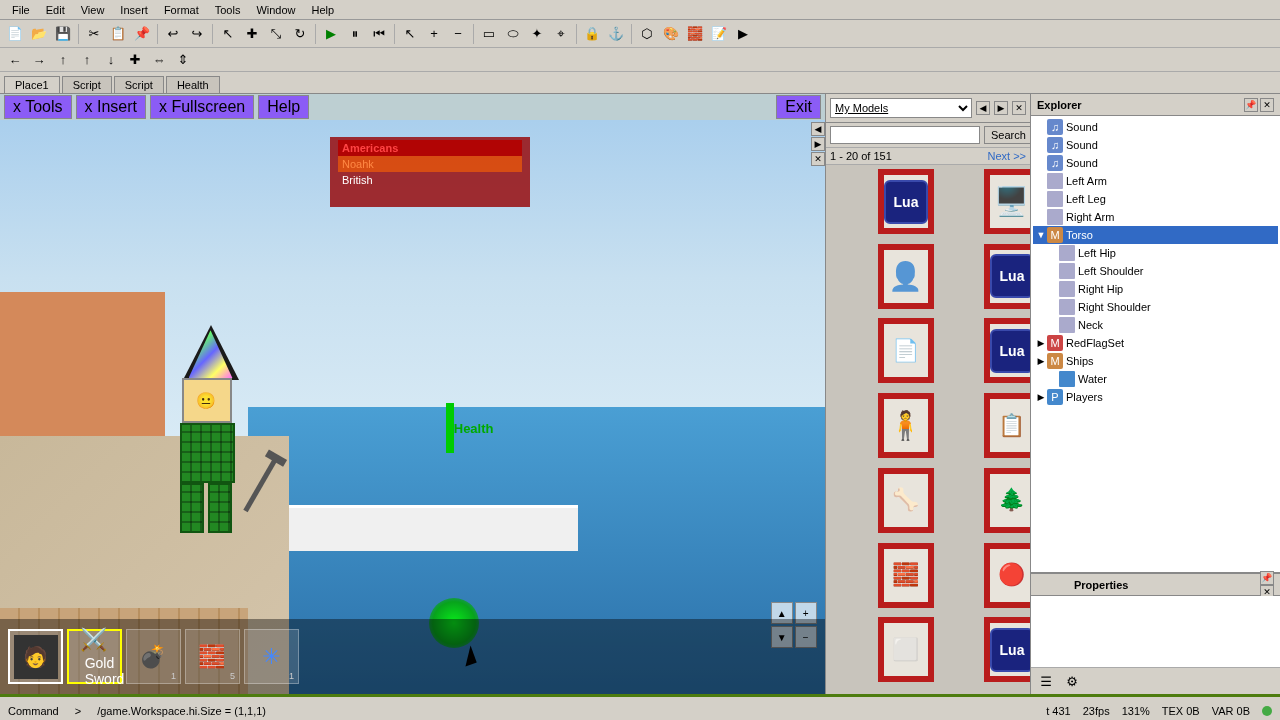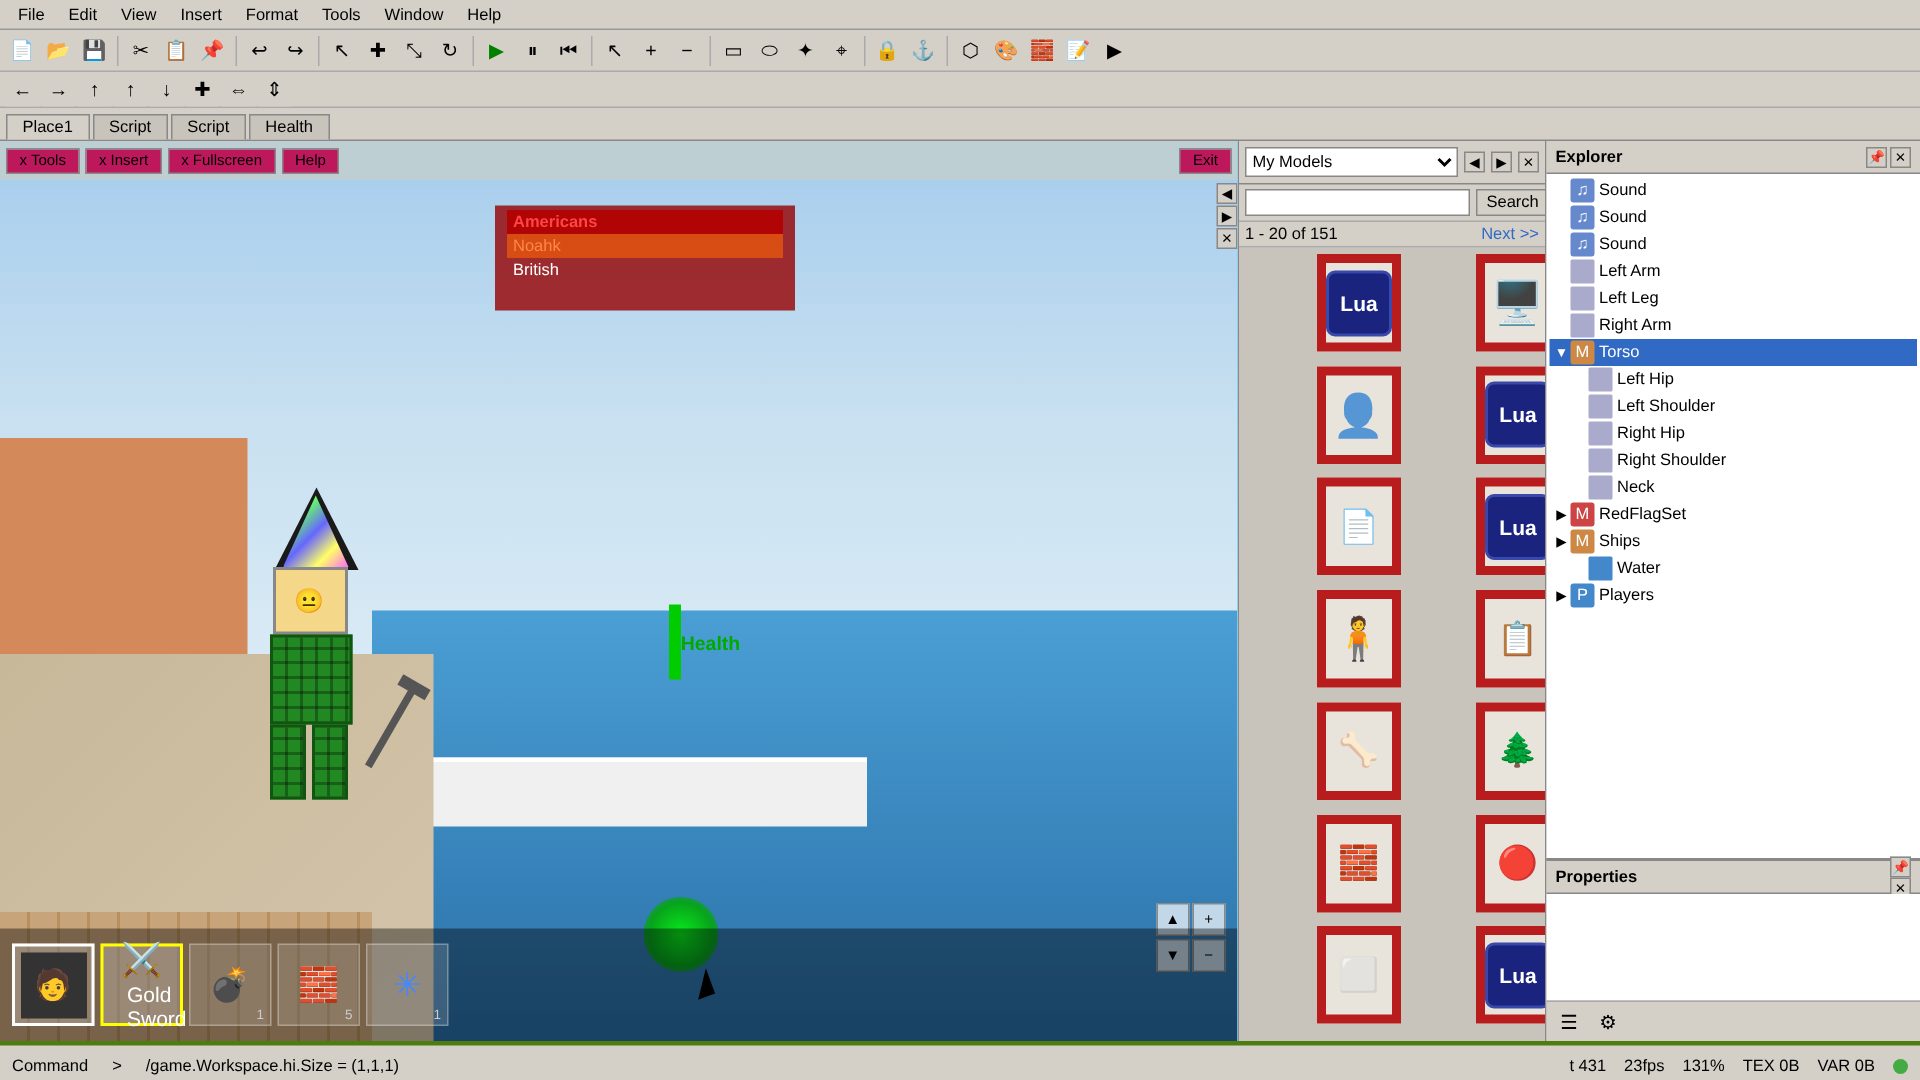--- a/index.html
+++ b/index.html
@@ -23,21 +23,21 @@
     .tab.active { background: #d4d0c8; font-weight: normal; }
 
     
     #main { display: flex; height: calc(720px - 20px - 28px - 24px - 22px - 26px); }
 
     
     #viewport { flex: 1; position: relative; overflow: hidden; background: #87CEEB; }
 
     
     #viewport-overlay { position: absolute; top: 0; left: 0; right: 0; height: 26px; display: flex; align-items: center; gap: 4px; padding: 2px 4px; background: rgba(212,208,200,0.7); }
-    .vp-btn { padding: 2px 8px; background: #be185d; border: 1px solid #888; font-size: 10px; cursor: pointer; }
+    .vp-btn { padding: 2px 8px; background: #8b5cf6; border: 1px solid #888; font-size: 16px; cursor: pointer; }
 
     
     #scene { position: absolute; top: 26px; left: 0; right: 0; bottom: 0; overflow: hidden; }
 
     
     .sky { position: absolute; top: 0; left: 0; right: 0; height: 55%; background: linear-gradient(180deg, #aacfed 0%, #c8e0f0 50%, #d8eaf5 100%); }
     
     .water { position: absolute; bottom: 0; left: 30%; right: 0; height: 50%; background: linear-gradient(180deg, #4a9fd4 0%, #2a6fa8 100%); }
     
     .ground { position: absolute; bottom: 0; left: 0; width: 35%; height: 45%; background: linear-gradient(135deg, #c8b89a 0%, #d4c4aa 100%); }
@@ -85,21 +85,21 @@
     .cursor-arrow { position: absolute; bottom: 5%; left: 56%; width: 0; height: 0; border-left: 12px solid transparent; border-right: 0px solid transparent; border-bottom: 18px solid black; transform: rotate(-20deg); }
 
     
     .nav-arrows { position: absolute; bottom: 8%; right: 1%; display: flex; flex-direction: column; align-items: flex-end; gap: 2px; }
     .nav-row { display: flex; gap: 2px; }
     .nav-btn { width: 22px; height: 22px; background: rgba(255,255,255,0.7); border: 1px solid #888; display: flex; align-items: center; justify-content: center; font-size: 10px; cursor: pointer; }
 
     
     #models-panel { width: 205px; background: #d4d0c8; border-left: 1px solid #888; display: flex; flex-direction: column; }
     #models-header { background: #d4d0c8; border-bottom: 1px solid #888; padding: 4px; display: flex; align-items: center; gap: 4px; }
-    #models-dropdown { flex: 1; height: 20px; font-size: 11px; background: white; border: 1px solid #888; }
+    #models-dropdown { flex: 1; height: 20px; font-size: 11px; background: white; border: 1px solid #888; text-decoration: underline; }
     #models-search-bar { padding: 3px 4px; border-bottom: 1px solid #aaa; display: flex; align-items: center; gap: 4px; }
     #models-search-input { flex: 1; height: 18px; border: 1px solid #888; background: white; font-size: 11px; padding: 1px 3px; }
     #models-search-btn { padding: 1px 6px; background: #d4d0c8; border: 1px solid #888; font-size: 11px; cursor: pointer; height: 18px; }
     #models-pagination { padding: 2px 4px; display: flex; align-items: center; justify-content: space-between; font-size: 11px; border-bottom: 1px solid #aaa; }
     #models-grid { flex: 1; overflow-y: auto; display: grid; grid-template-columns: 1fr 1fr; gap: 2px; padding: 4px; background: #c8c4bc; }
     .model-item { background: #e8e4dc; border: 6px solid #b91c1c; height: 65px; display: flex; align-items: center; justify-content: center; cursor: pointer; font-size: 24px; margin-left: 48px; }
     
     .lua-icon { width: 44px; height: 44px; background: #1a237e; border-radius: 6px; display: flex; align-items: center; justify-content: center; color: white; font-weight: bold; font-size: 14px; border: 2px solid #3949ab; }
 
     
@@ -113,21 +113,21 @@
     .tree-item { display: flex; align-items: center; padding: 1px 2px; cursor: pointer; white-space: nowrap; }
     .tree-item .ti-indent { display: inline-block; }
     .tree-item .ti-expand { width: 12px; display: inline-flex; align-items: center; justify-content: center; font-size: 9px; }
     .tree-item .ti-icon { width: 16px; height: 16px; margin-right: 3px; display: inline-flex; align-items: center; justify-content: center; font-size: 11px; }
     .ti-icon-sound { background: #6688cc; border-radius: 2px; color: white; font-size: 8px; }
     .ti-icon-part { background: #aaaacc; border-radius: 1px; }
     .ti-icon-model { background: #cc8844; border-radius: 2px; color: white; font-size: 8px; }
 
     #properties-panel { height: 120px; display: flex; flex-direction: column; }
     #properties-header { background: #d4d0c8; border-bottom: 1px solid #888; padding: 2px 6px; display: flex; align-items: center; justify-content: space-between; height: 22px; }
-    #properties-title { font-weight: bold; font-size: 11px; }
+    #properties-title { font-weight: bold; font-size: 11px; margin-left: 37px; }
     #properties-content { flex: 1; background: white; padding: 2px; font-size: 11px; }
     #properties-toolbar { display: flex; align-items: center; padding: 2px 4px; gap: 4px; background: #d4d0c8; border-top: 1px solid #aaa; }
 
     
     #statusbar { height: 26px; background: #d4d0c8; border-top: 3px solid #4d7c0f; display: flex; align-items: center; padding: 14px 8px; font-size: 11px; gap: 16px; }
     #statusbar .status-right { margin-left: auto; display: flex; gap: 12px; align-items: center; }
     .status-indicator { width: 10px; height: 10px; background: #44aa44; border-radius: 50%; }
 
     
     ::-webkit-scrollbar { width: 12px; }

